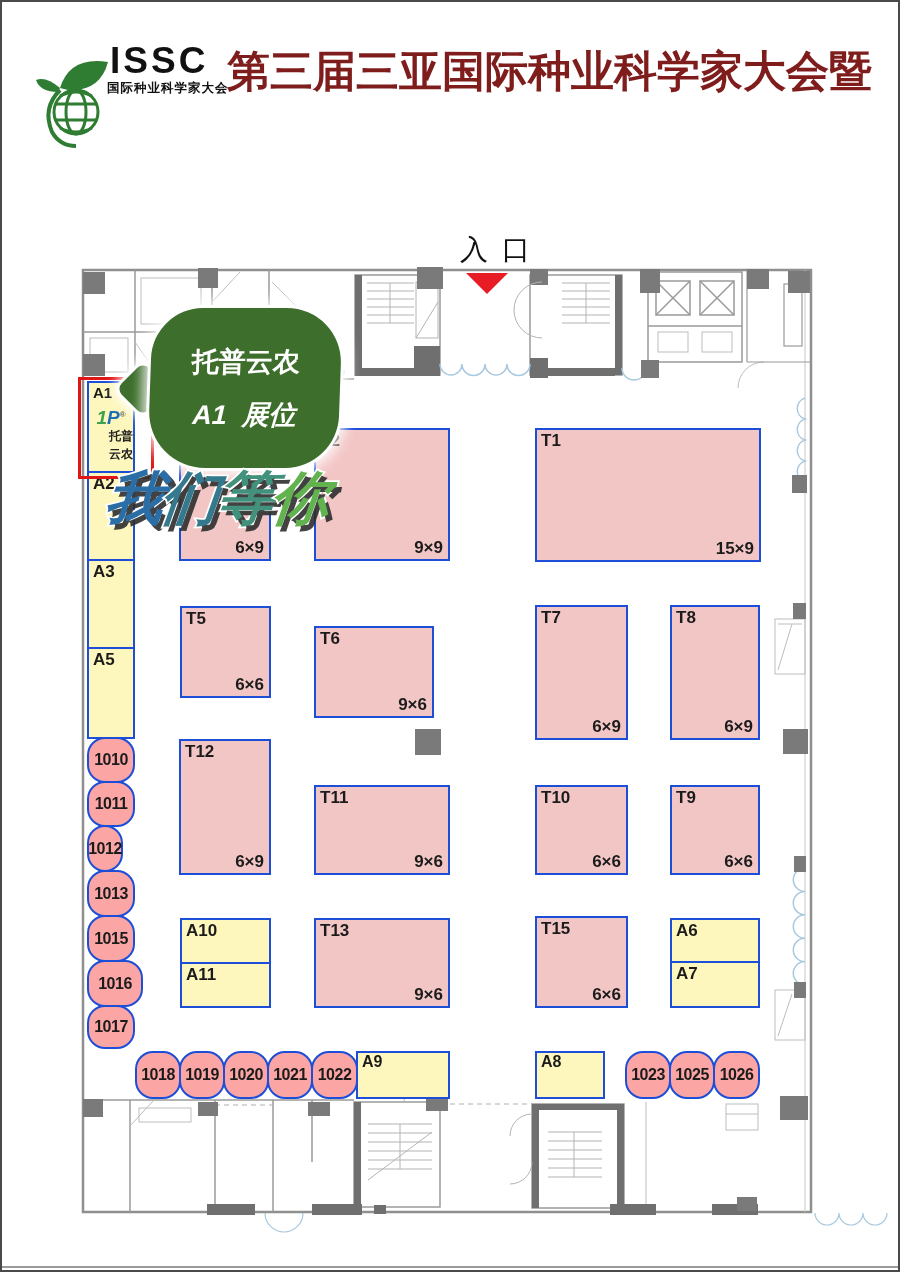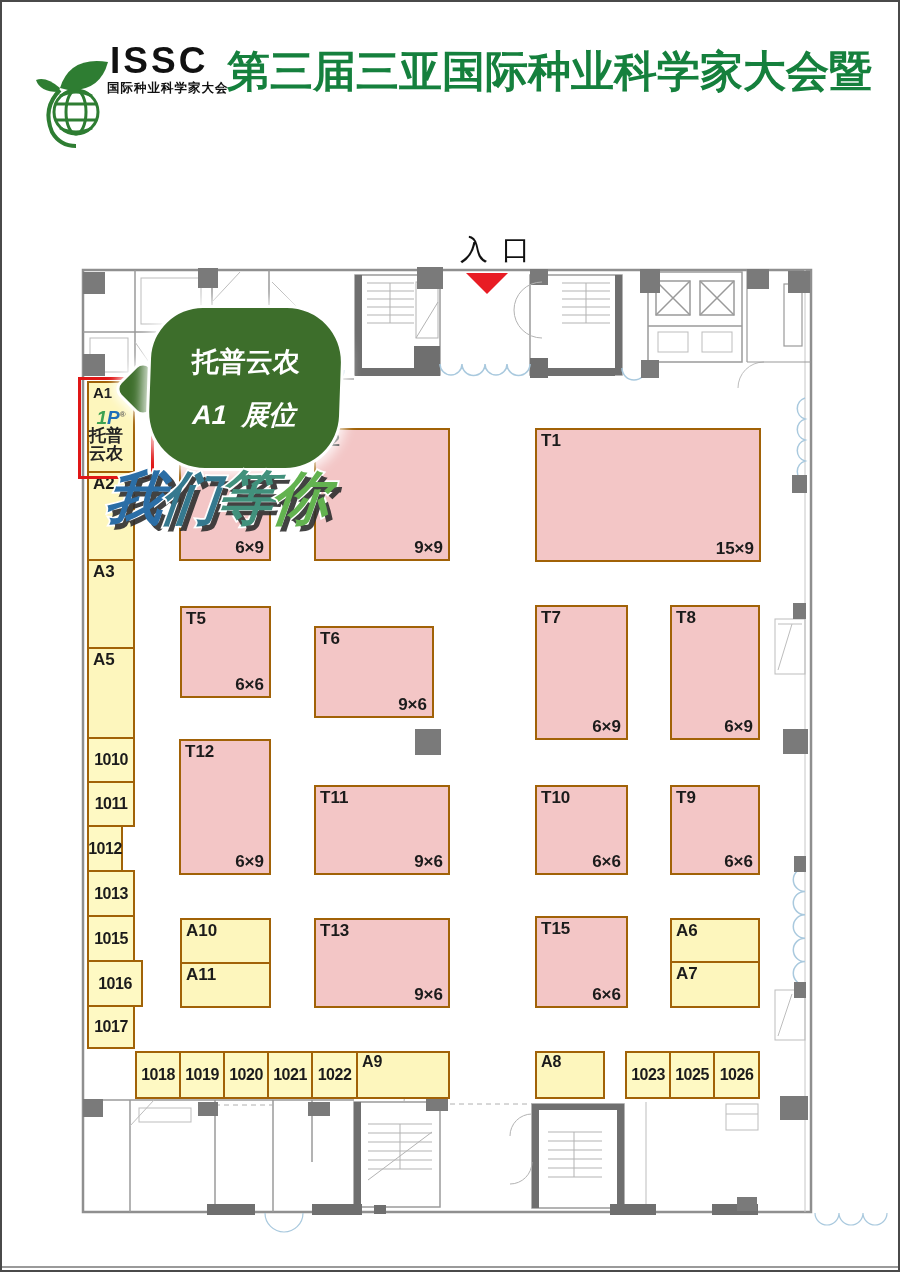--- a/index.html
+++ b/index.html
@@ -6,53 +6,53 @@
   #poster{position:relative;width:900px;height:1272px;background:#ffffff;
     border:2px solid #4a4a4a;box-sizing:border-box;overflow:hidden;
     font-family:"Liberation Sans",sans-serif;}
   
   #logo{position:absolute;left:28px;top:48px;width:190px;height:100px;}
   #logo-acronym{position:absolute;left:108px;top:38px;font-size:37px;font-weight:bold;
     letter-spacing:3px;color:#111;}
   #logo-sub{position:absolute;left:105px;top:78px;font-size:12.5px;font-weight:bold;
     color:#111;letter-spacing:1px;white-space:nowrap;}
   #titles{position:absolute;left:205px;top:40px;width:685px;text-align:center;
-    font-family:"Liberation Serif",serif;font-weight:bold;color:#15803d;}
+    font-family:"Liberation Serif",serif;font-weight:bold;color:#7f1d1d;}
   #titles .tl{font-size:43px;line-height:60px;white-space:nowrap;}
   
   #entrance-label{position:absolute;left:428px;top:229px;width:130px;text-align:center;
     font-family:Liberation Mono, monospace;font-size:28px;color:#111;letter-spacing:14px;
     padding-left:14px;box-sizing:border-box;}
   #entrance-arrow{position:absolute;left:464px;top:271px;width:0;height:0;
     border-left:21px solid transparent;border-right:21px solid transparent;
     border-top:21px solid #e81c24;}
   
   svg.plan{position:absolute;left:0;top:0;z-index:1;}
   #plan-note{position:absolute;left:289px;top:306px;font-size:9px;color:#e87f7f;
     font-weight:bold;z-index:1;}
   #frame-bottom{position:absolute;left:0;top:1264px;width:900px;height:2px;background:#9a9a9a;}
   
-  .booth{position:absolute;border:2px solid #a16207;box-sizing:border-box;z-index:2;
+  .booth{position:absolute;border:2px solid #1d4ed8;box-sizing:border-box;z-index:2;
     color:#1b1b1b;font-weight:bold;}
   .pink{background:#f3c6c6;}
   .yellow{background:#fdf6bd;}
-  .blue{background:#fef9c3;}
+  .blue{background:#fca5a5;border-radius:18px;}
   .bid{position:absolute;left:4px;top:1px;font-size:17px;}
   .bsize{position:absolute;right:5px;bottom:1px;font-size:17px;}
   .bnum{position:absolute;left:0;top:0;width:100%;height:100%;display:flex;
     align-items:center;justify-content:center;font-size:16px;letter-spacing:-0.5px;}
   .bid-sm{position:absolute;left:4px;top:0px;font-size:16px;}
   
   #booth-a1 .bid{font-size:15px;}
   #a1-mark{position:absolute;left:0;top:22px;width:100%;text-align:center;
     font-style:italic;font-size:19px;font-weight:900;line-height:20px;}
   #a1-mark .m1{color:#3da152;} #a1-mark .m2{color:#1e6eb8;}
   #a1-mark sup{font-size:8px;color:#555;font-style:normal;}
-  #a1-brand{position:absolute;left:0;top:44px;width:100%;text-align:left;
-    font-size:17px;line-height:18px;font-weight:600;color:#222;}
+  #a1-brand{position:absolute;left:0;top:44px;width:100%;text-align:right;
+    font-size:12px;line-height:18px;font-weight:600;color:#222;}
   
   #a1-highlight{position:absolute;left:76px;top:375px;width:70px;height:96px;
     border:3px solid #e01616;z-index:4;}
   
   #callout-tail{position:absolute;left:122px;top:368px;width:38px;height:38px;
     background:#3d6e2b;transform:rotate(45deg);border-radius:8px;z-index:5;
     box-shadow:0 0 0 3px rgba(255,255,255,.95),0 0 10px 6px rgba(255,255,255,.8);}
   #callout{position:absolute;left:148px;top:306px;width:190px;height:160px;
     background:#3d6e2b;border-radius:50px 56px 52px 58px;z-index:6;
     box-shadow:0 0 0 3px rgba(255,255,255,.95),0 0 12px 8px rgba(255,255,255,.8);

